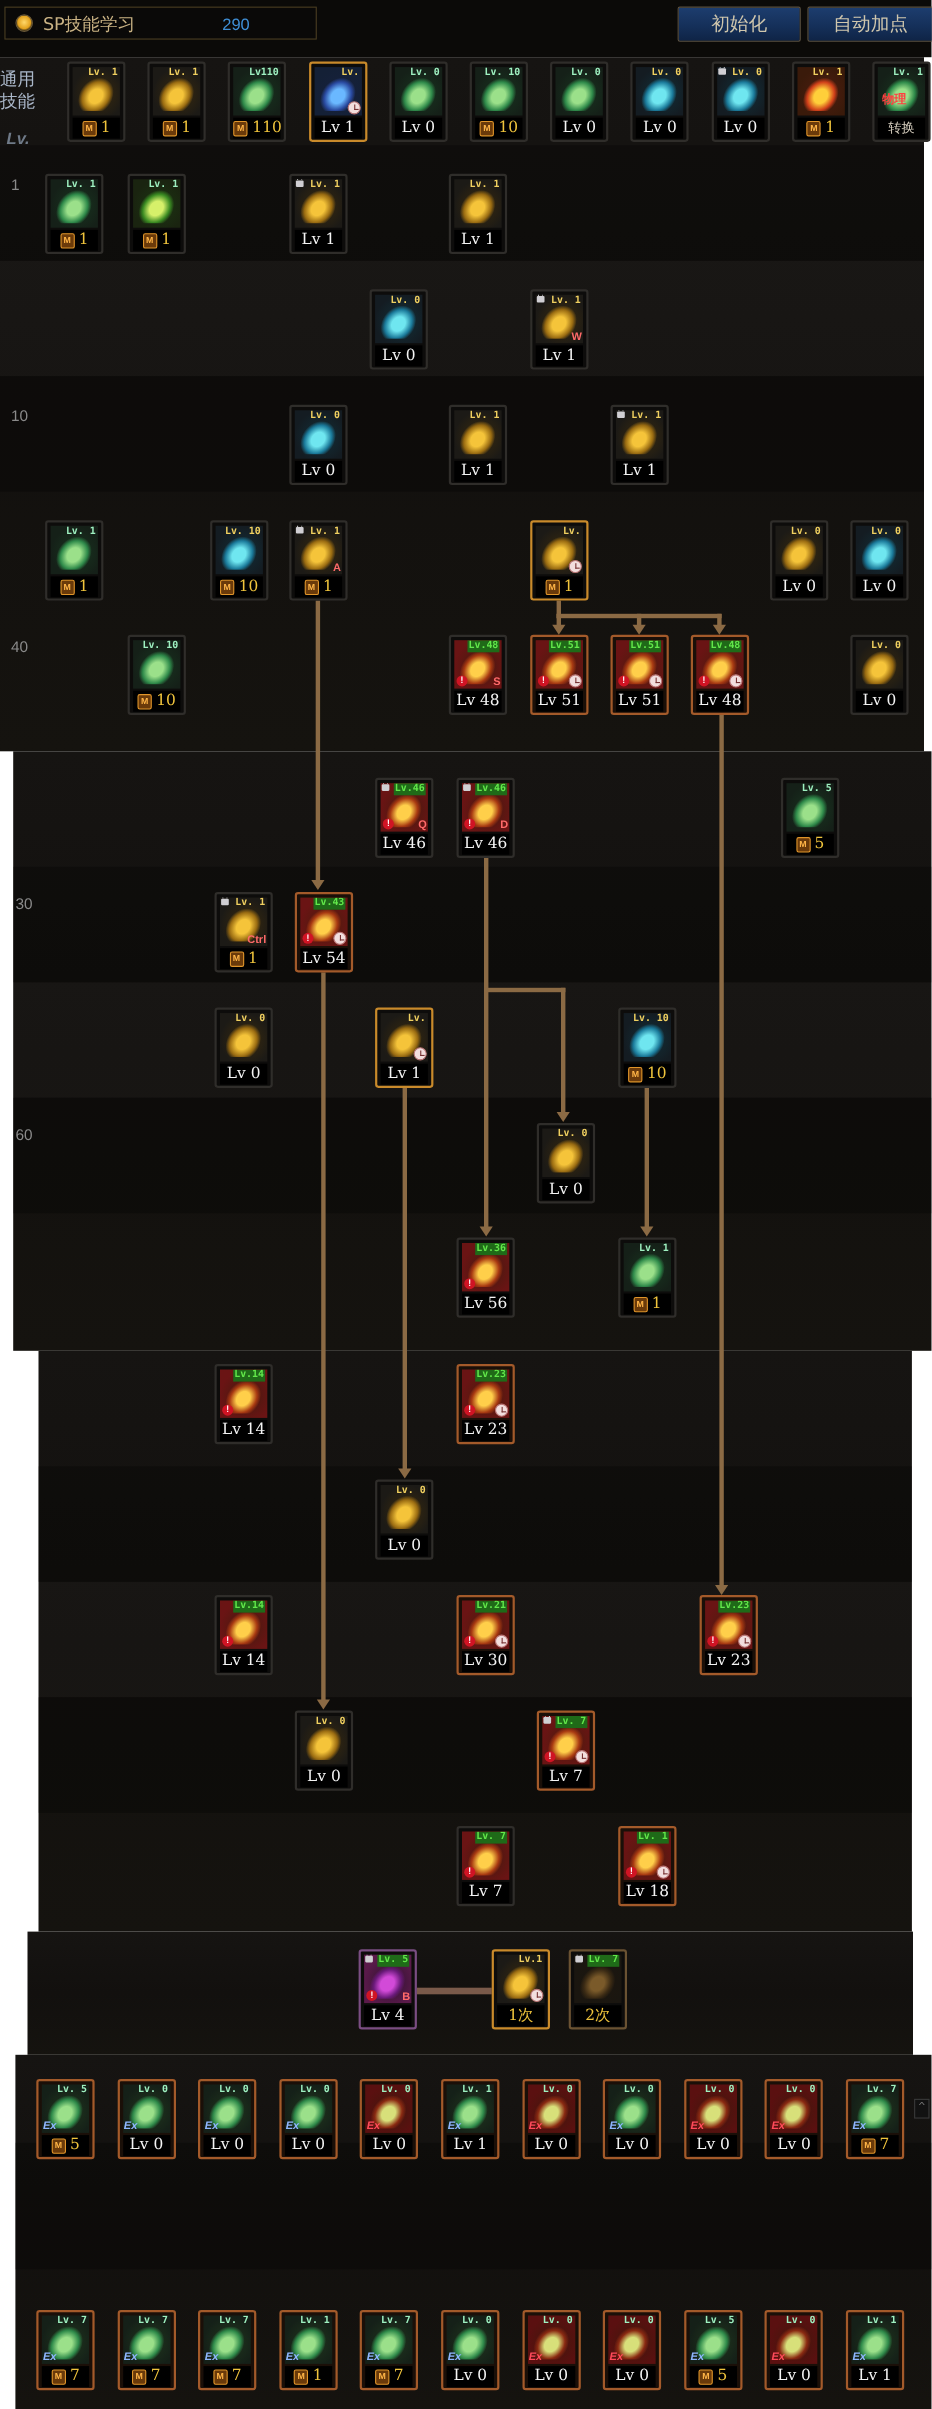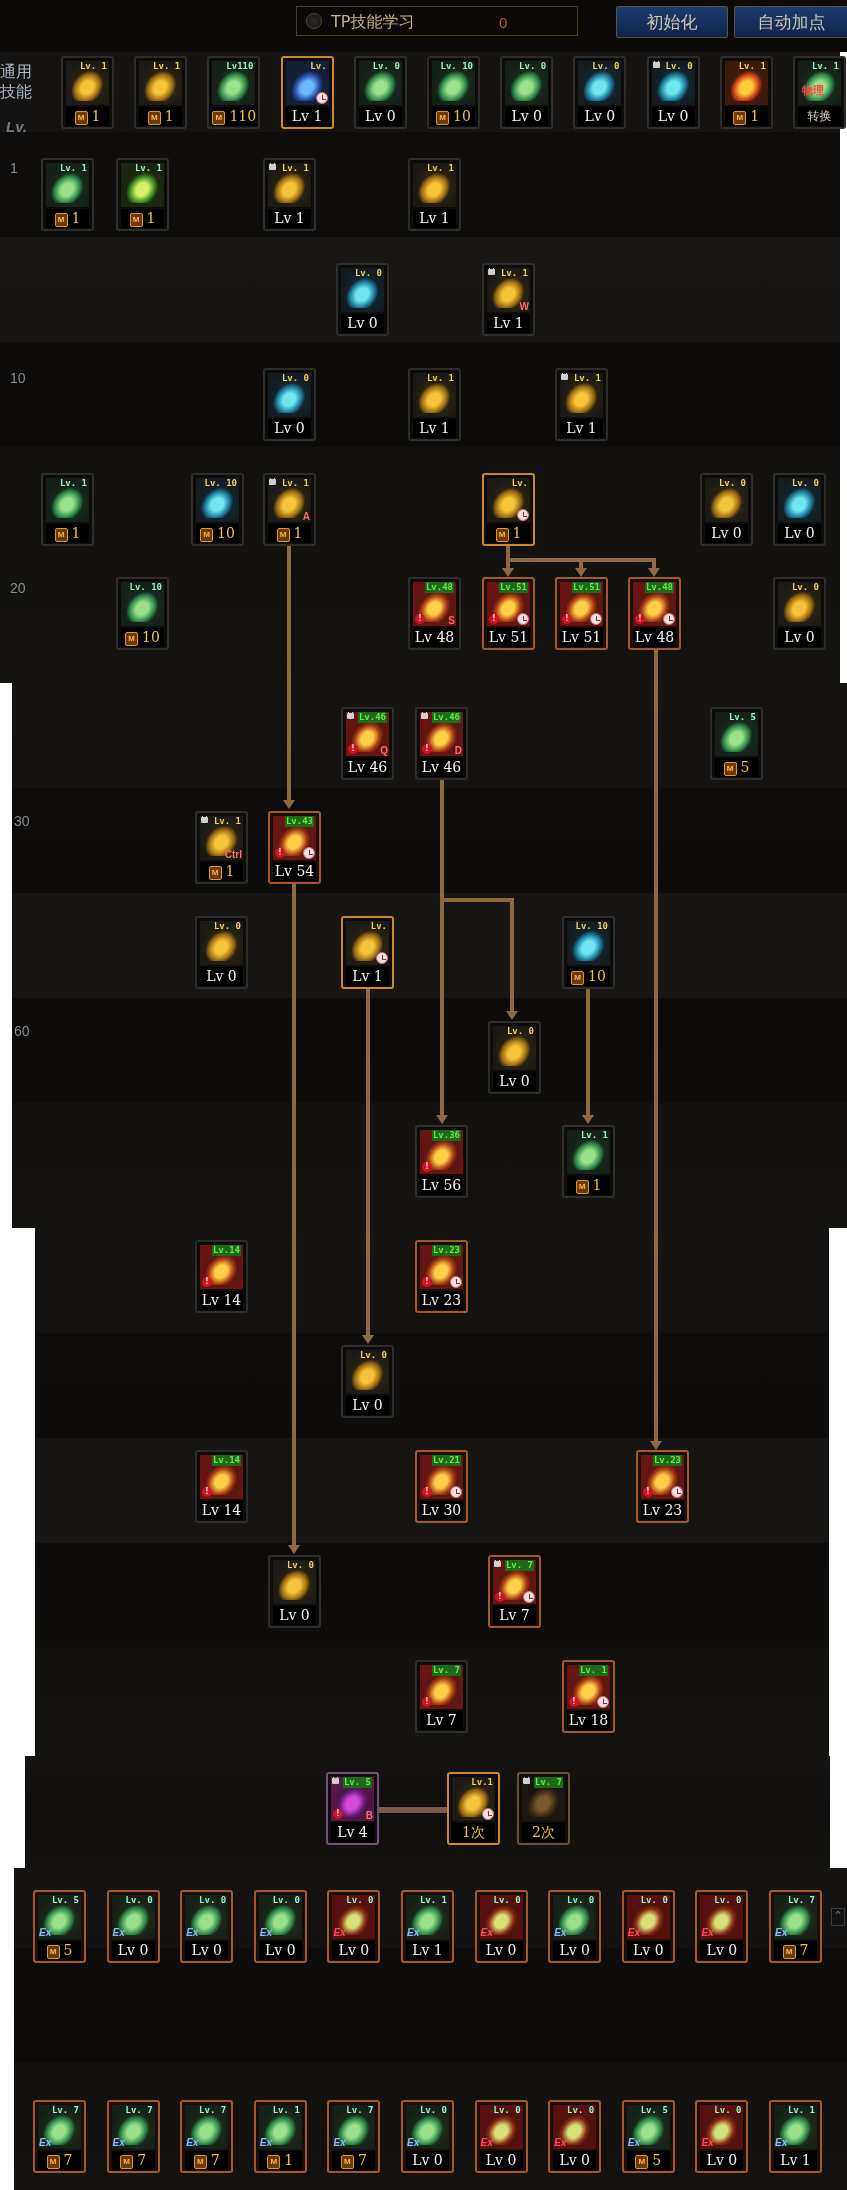--- a/index.html
+++ b/index.html
@@ -62,24 +62,24 @@
   <div class="band" style="top:315px;height:105px;"></div>
 </div>
 <div class="panel" style="left:25px;top:1756px;width:805px;height:112px;"></div>
 <div class="panel" style="left:14px;top:1868px;width:833px;height:322px;">
   <div class="band" style="top:80px;height:115px;"></div>
 </div>
 
 <div class="watermark" style="left:230px;top:1290px;"></div>
 
 <div class="topbar">
-  <div class="tabbox" style="left:296px;width:282px;">
-    <span class="radio off"></span>
-    <span class="tablabel">TP技能学习</span>
-    <span class="tabval" style="left:202px;color:#d04a2a;">0</span>
+  <div class="tabbox" style="left:4px;width:284px;">
+    <span class="radio on"></span>
+    <span class="tablabel">SP技能学习</span>
+    <span class="tabval" style="left:197px;color:#3f8fd6;">290</span>
   </div>
   <div class="btn" style="left:616px;width:112px;">初始化</div>
   <div class="btn" style="left:734px;width:115px;">自动加点</div>
 </div>
 
 <div class="common-label">通用技能</div>
 <div class="lvhdr">Lv.</div>
 
 <div>
 
@@ -112,21 +112,21 @@
 
   <div class="line" style="left:586px;top:989px;width:4px;height:127px;"></div>
   <div class="arrow" style="left:582px;top:1115px;"></div>
 
   <div class="line" style="left:379px;top:1807px;width:68px;height:6px;background:#7a5a4a;"></div>
 </div>
 
 <div id="row-labels">
     <div class="rowlbl" style="left: 10px; top: 160px;">1</div>
     <div class="rowlbl" style="left: 10px; top: 370px;">10</div>
-    <div class="rowlbl" style="left: 10px; top: 580px;">20</div>
+    <div class="rowlbl" style="left: 10px; top: 580px;">40</div>
     <div class="rowlbl" style="left: 14px; top: 813px;">30</div>
     <div class="rowlbl" style="left: 14px; top: 1023px;">60</div>
   </div>
 
 <div id="common-row">
     <div class="card" style="left: 61px; top: 56px;">
       <div class="icon" style="background: radial-gradient(circle at 55% 55%, rgba(154, 108, 18, 0.333) 0%, rgb(28, 26, 22) 70%);">
         <div class="glyph" style="background: radial-gradient(at 50% 55%, rgb(245, 196, 58) 0%, rgb(245, 196, 58) 28%, rgb(154, 108, 18) 55%, transparent 72%); transform: skewX(-12deg);"></div>
         <span class="lv" style="color: rgb(240, 208, 96);">Lv. 1</span>
       </div>

